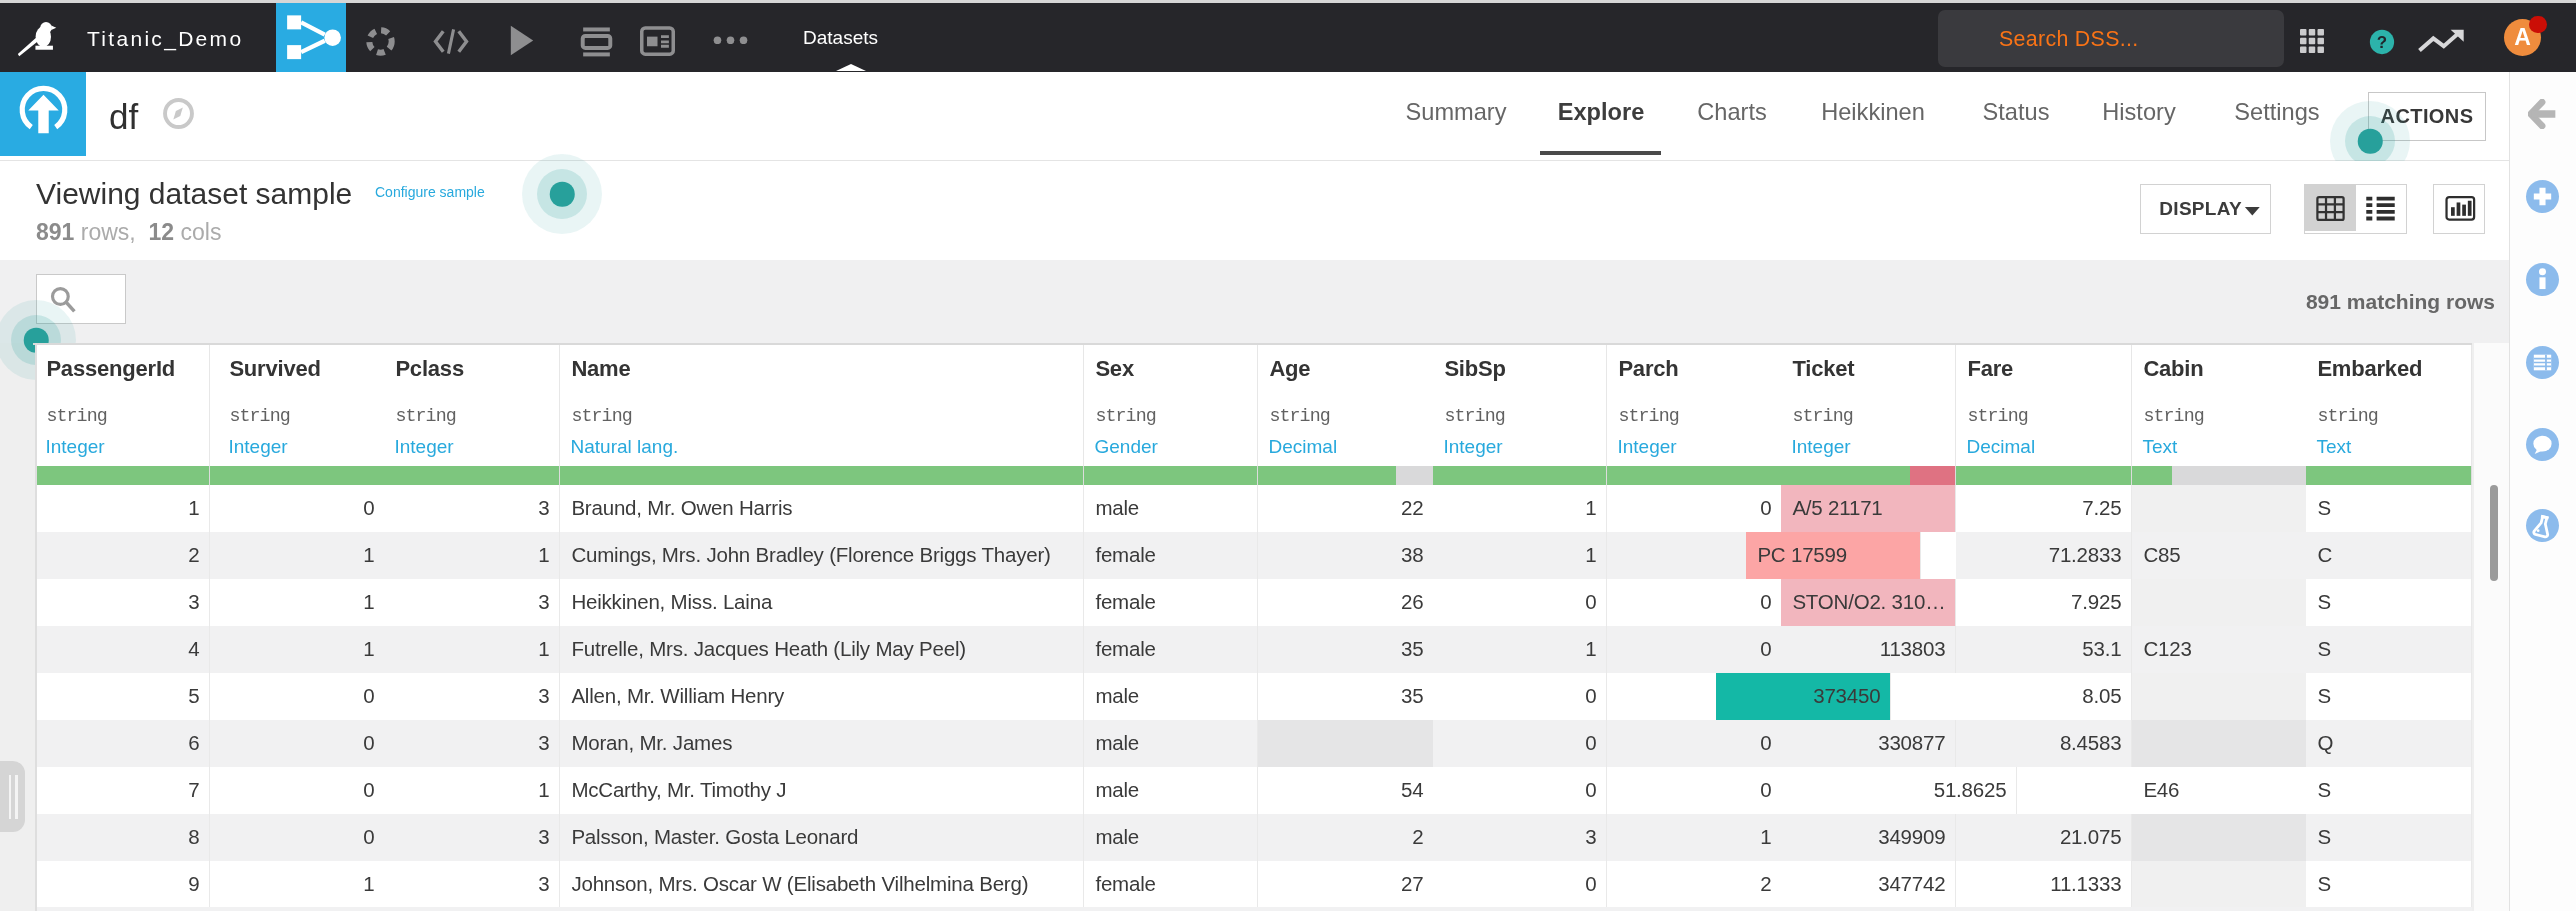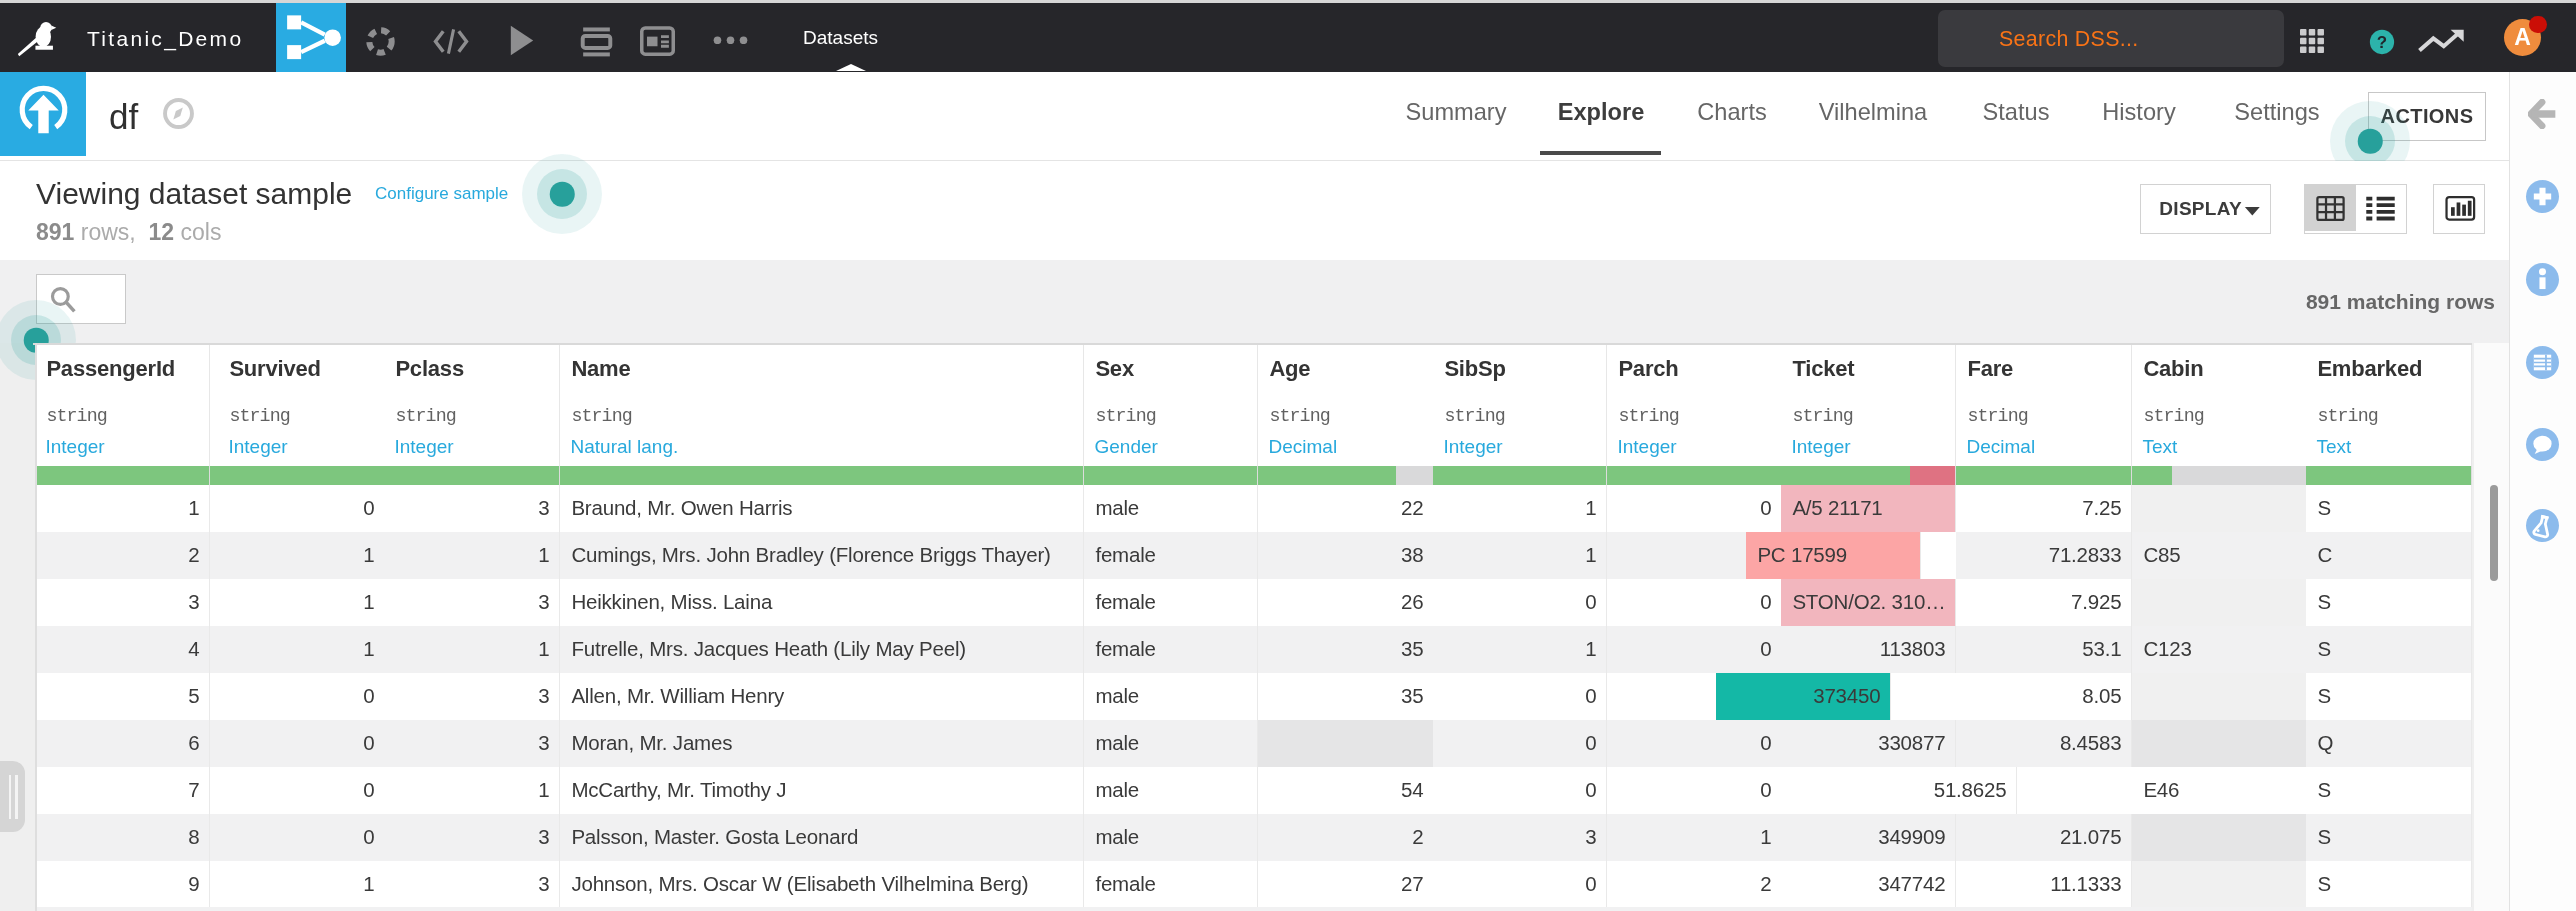--- a/index.html
+++ b/index.html
@@ -21,21 +21,21 @@
 #dsicon{left:0;top:0;width:86px;height:84px;background:#29abe2;}
 #dfname{left:109px;top:0;height:84px;line-height:90px;color:#303030;font-size:35px;}
 .tab{top:0;height:84px;line-height:80px;font-size:23.6px;color:#666;position:absolute;transform:translateX(-50%);}
 #tab-explore{font-weight:bold;color:#3d3d3d;}
 #explore-line{left:1540px;top:79px;width:121px;height:3.5px;background:#4a4a4a;}
 #actionsbtn{left:2368px;top:20px;width:118px;height:49px;border:1.7px solid #c7c7c7;
   color:#383838;font-weight:bold;font-size:20px;text-align:center;line-height:46px;letter-spacing:0.4px;}
 
 #band{left:0;top:161px;width:2509px;height:100px;background:#fff;border-bottom:1.7px solid #dcdcdc;}
 #viewing{left:36px;top:15.7px;font-size:30px;color:#333;}
-#configure{left:375px;top:23px;font-size:17px;color:#28a9dd;}
+#configure{left:375px;top:23px;font-size:14px;color:#28a9dd;}
 #rowcols{left:36px;top:58px;font-size:23px;color:#ababab;}
 #rowcols b{color:#8b8b8b;}
 .btn{position:absolute;background:#fff;border:1.7px solid #d2d2d2;height:50px;top:23px;}
 #displaybtn{left:2140px;width:131px;color:#3c3c3c;font-weight:bold;font-size:19px;
   text-align:left;padding-left:18.3px;line-height:47px;letter-spacing:0.3px;}
 #togglebtn{left:2304px;width:103px;}
 #chartbtn{left:2433px;width:52px;}
 #tgl-l{position:absolute;left:0;top:0;width:51px;height:46px;background:#d2d2d2;}
 #tgl-r{position:absolute;left:51px;top:0;width:49px;height:46px;background:#fff;}
 
@@ -152,21 +152,21 @@
         <path d="M50 26 L67.5 44 L56 44 L56 70 L44 70 L44 44 L32.5 44 Z" fill="#fff"></path>
       </svg>
   <div id="dfname" class="abs">df</div>
   <svg class="abs" style="left:162px;top:25px;" width="33" height="33" viewBox="0 0 38 38">
         <circle cx="19" cy="19" r="15.5" fill="none" stroke="#c9c9c9" stroke-width="4.5"></circle>
         <path d="M24 12 L21 22 L13 26 L16 16 Z" fill="#c9c9c9"></path>
       </svg>
   <div class="tab" style="left:1456px;">Summary</div>
       <div class="tab" id="tab-explore" style="left:1601px;">Explore</div>
       <div class="tab" style="left:1732px;">Charts</div>
-      <div class="tab" style="left:1873px;">Vilhelmina</div>
+      <div class="tab" style="left:1873px;">Heikkinen</div>
       <div class="tab" style="left:2016px;">Status</div>
       <div class="tab" style="left:2139px;">History</div>
       <div class="tab" style="left:2277px;">Settings</div>
   <div id="explore-line" class="abs"></div>
   <div id="actionsbtn" class="abs">ACTIONS</div>
 </div>
 <div class="dot dot-halo2" style="left:2370px;top:141px;"></div>
     <div class="dot dot-halo1" style="left:2370px;top:141px;"></div>
     <div class="dot dot-core" style="left:2370px;top:141px;"></div>
 <div id="band" class="abs">

